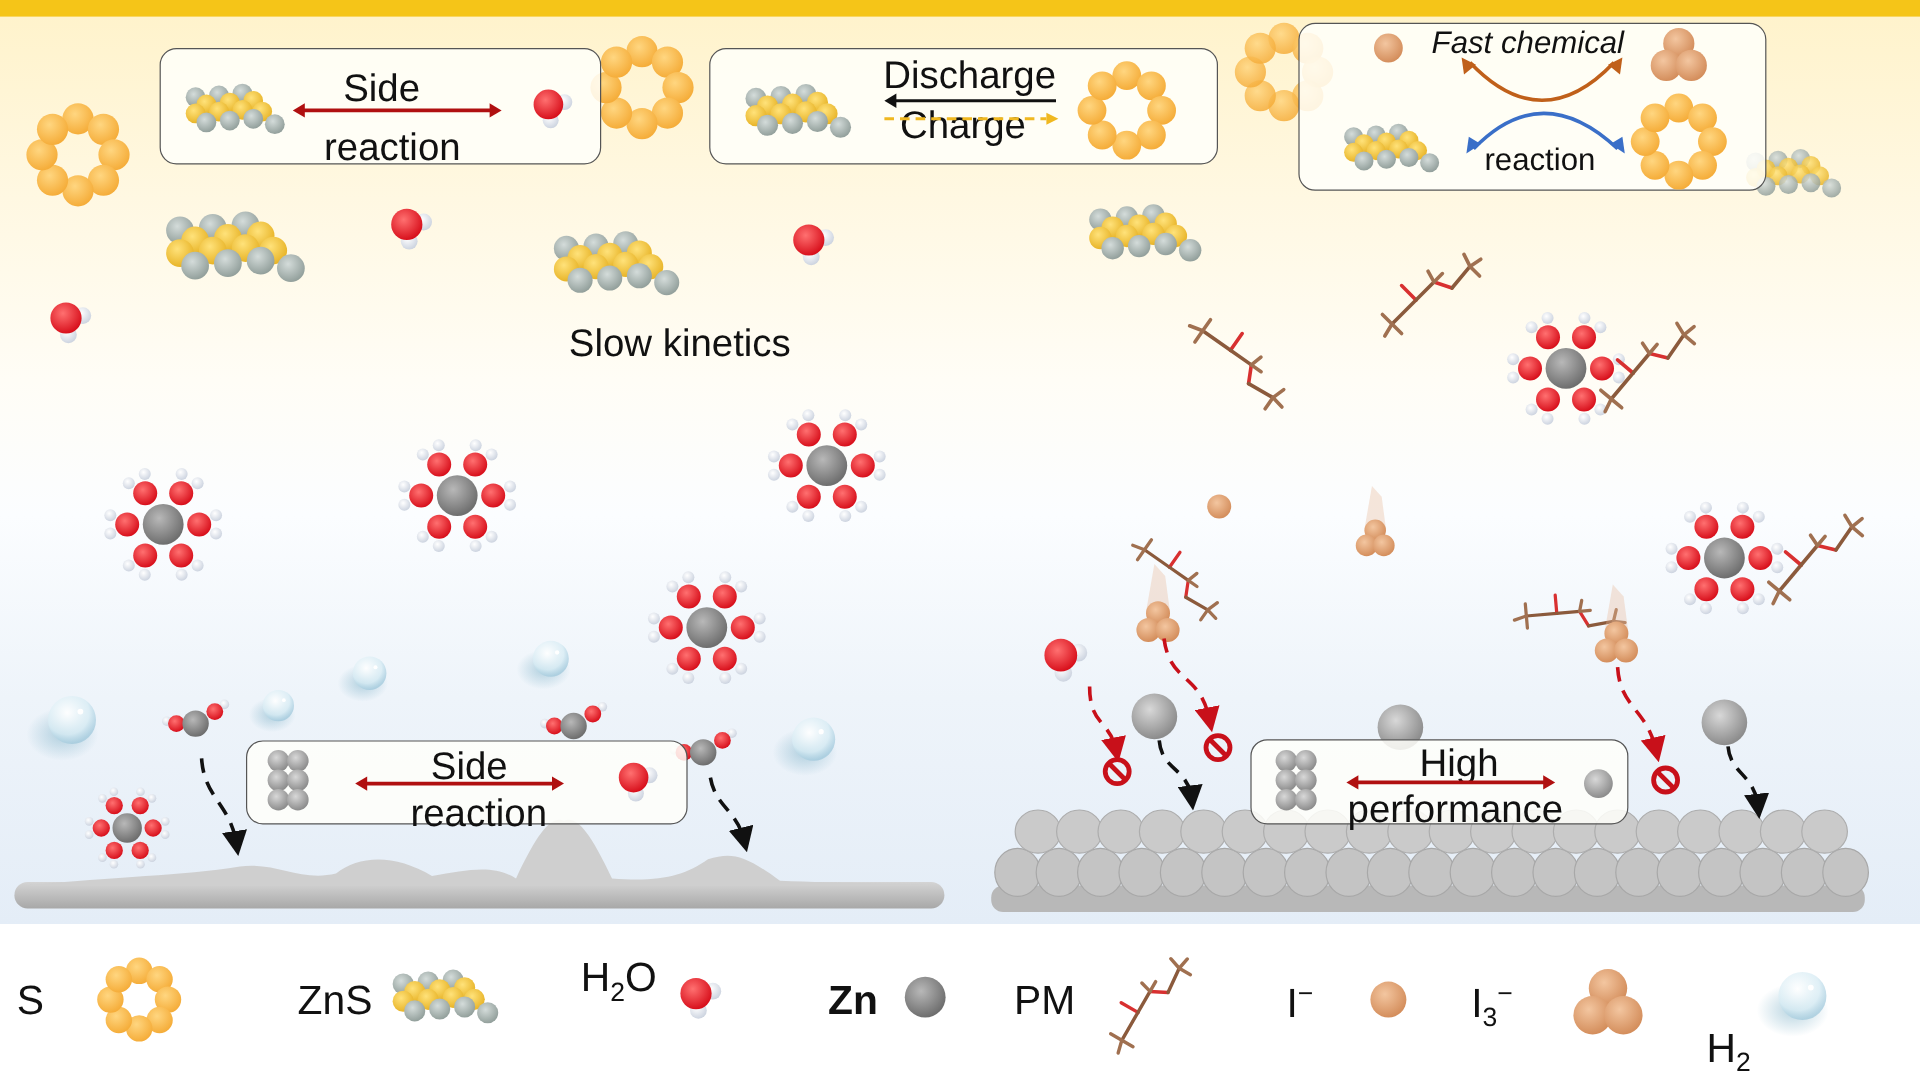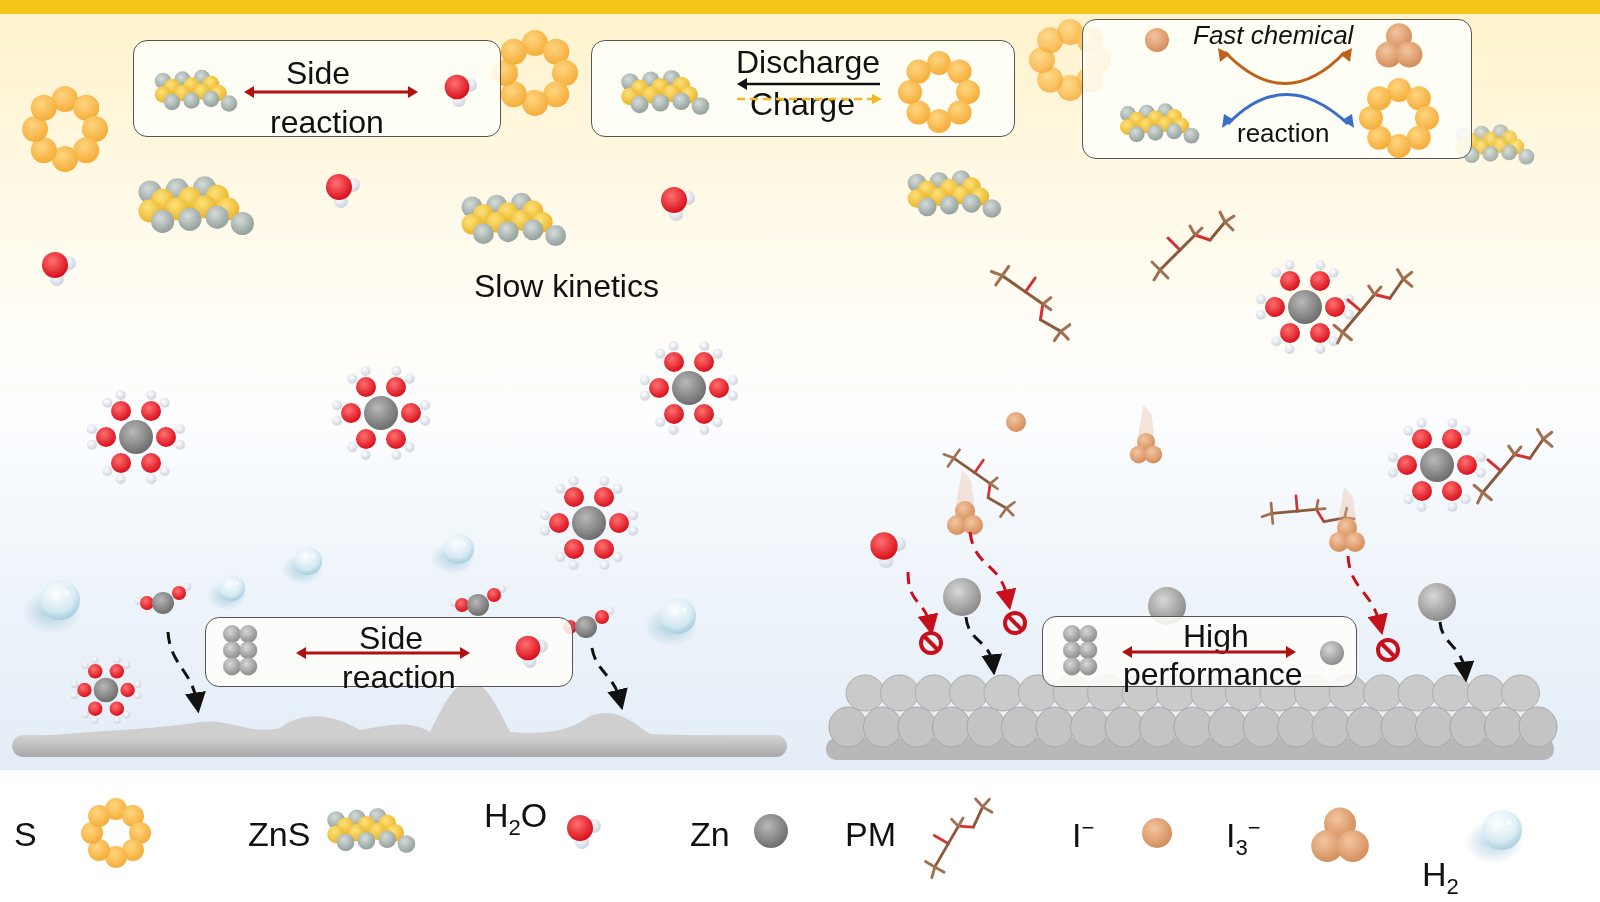--- a/index.html
+++ b/index.html
@@ -805,18 +805,18 @@
       <g>
         <ellipse cx="1494" cy="842" rx="30" ry="22" fill="url(#gShadow)"></ellipse>
         <circle cx="1502" cy="830" r="20" fill="url(#gB)" opacity="1"></circle>
         <circle cx="1509" cy="823" r="2.4" fill="#fff"></circle>
       </g>
     </svg>
 
   <div class="legend-label" style="left:14px;top:817px;">S</div>
   <div class="legend-label" style="left:220px;top:817px;margin-left:28px;">ZnS</div>
   <div class="legend-label" style="left:484px;top:798px;"><span>H</span><sub>2</sub><span>O</span></div>
-  <div class="legend-label" style="left:690px;top:817px;">Zn</div>
+  <div class="legend-label" style="left:690px;top:817px;font-weight:bold;">Zn</div>
   <div class="legend-label" style="left:845px;top:817px;">PM</div>
   <div class="legend-label" style="left:1072px;top:817px;"><span>I</span><sup>−</sup></div>
   <div class="legend-label" style="left:1226px;top:817px;"><span>I</span><sub>3</sub><sup>−</sup></div>
   <div class="legend-label" style="left:1403px;top:857px;margin-left:19px;"><span>H</span><sub>2</sub></div>
 </div>
 
 </body></html>

